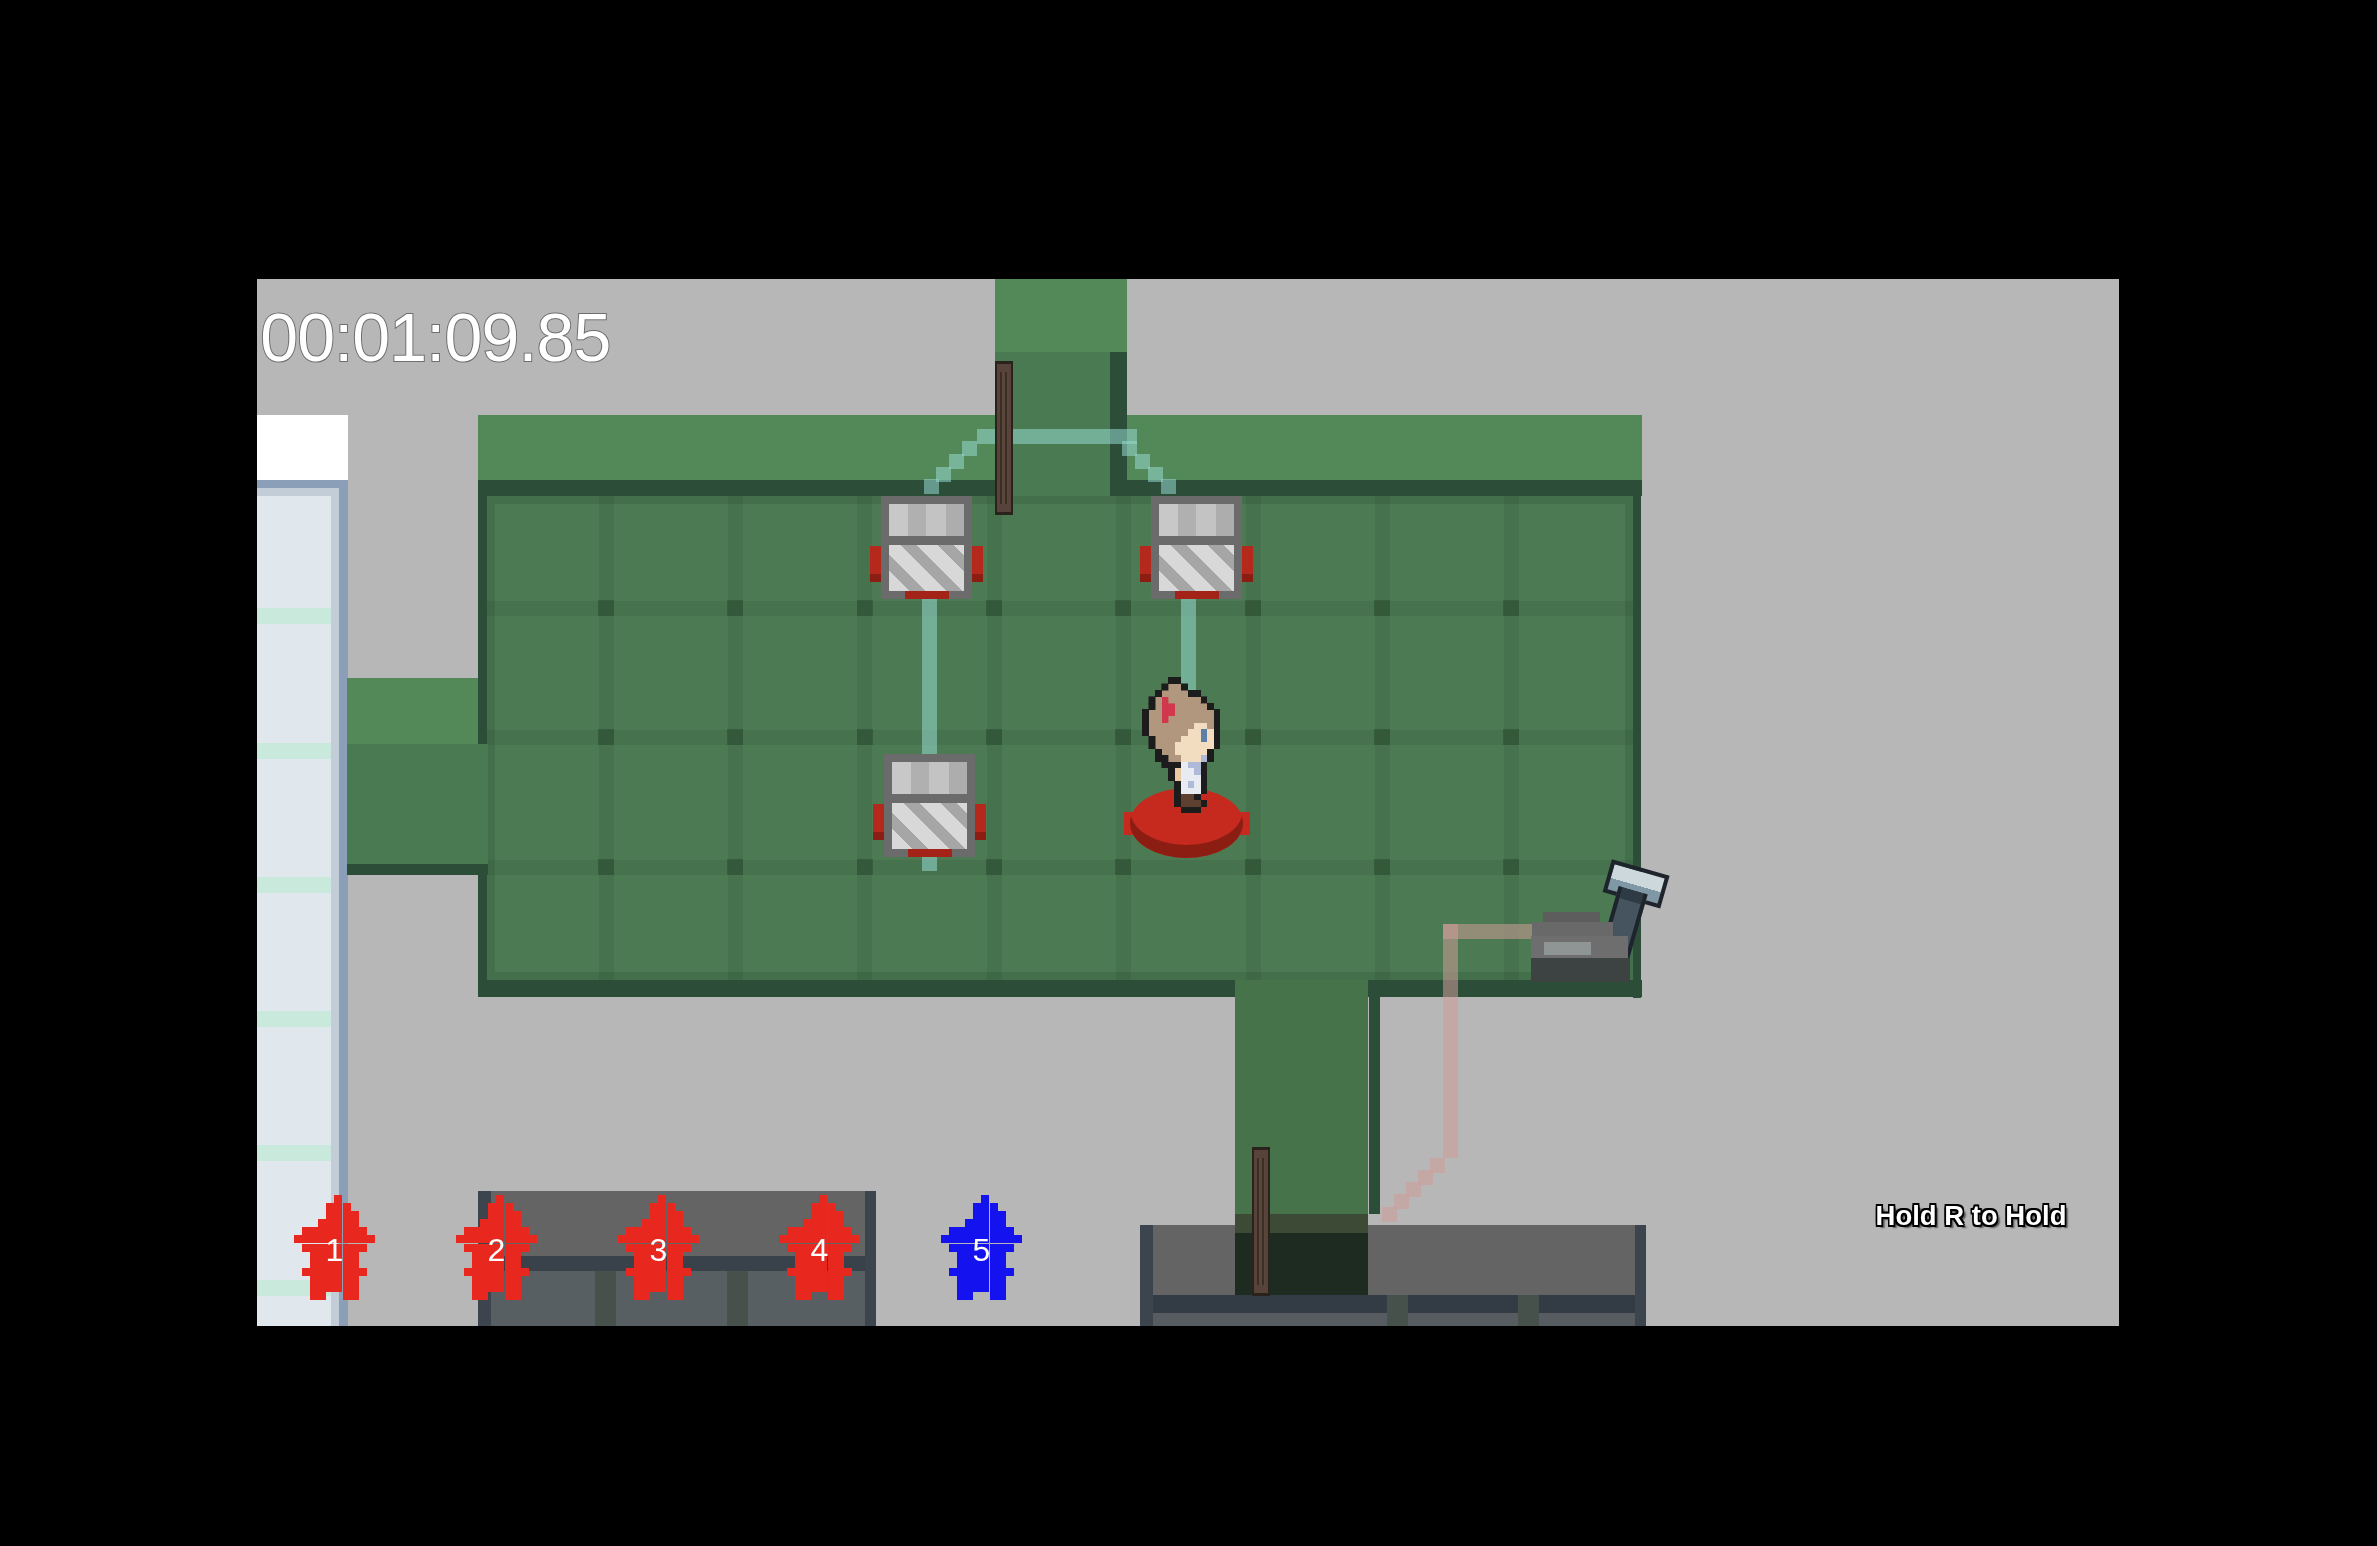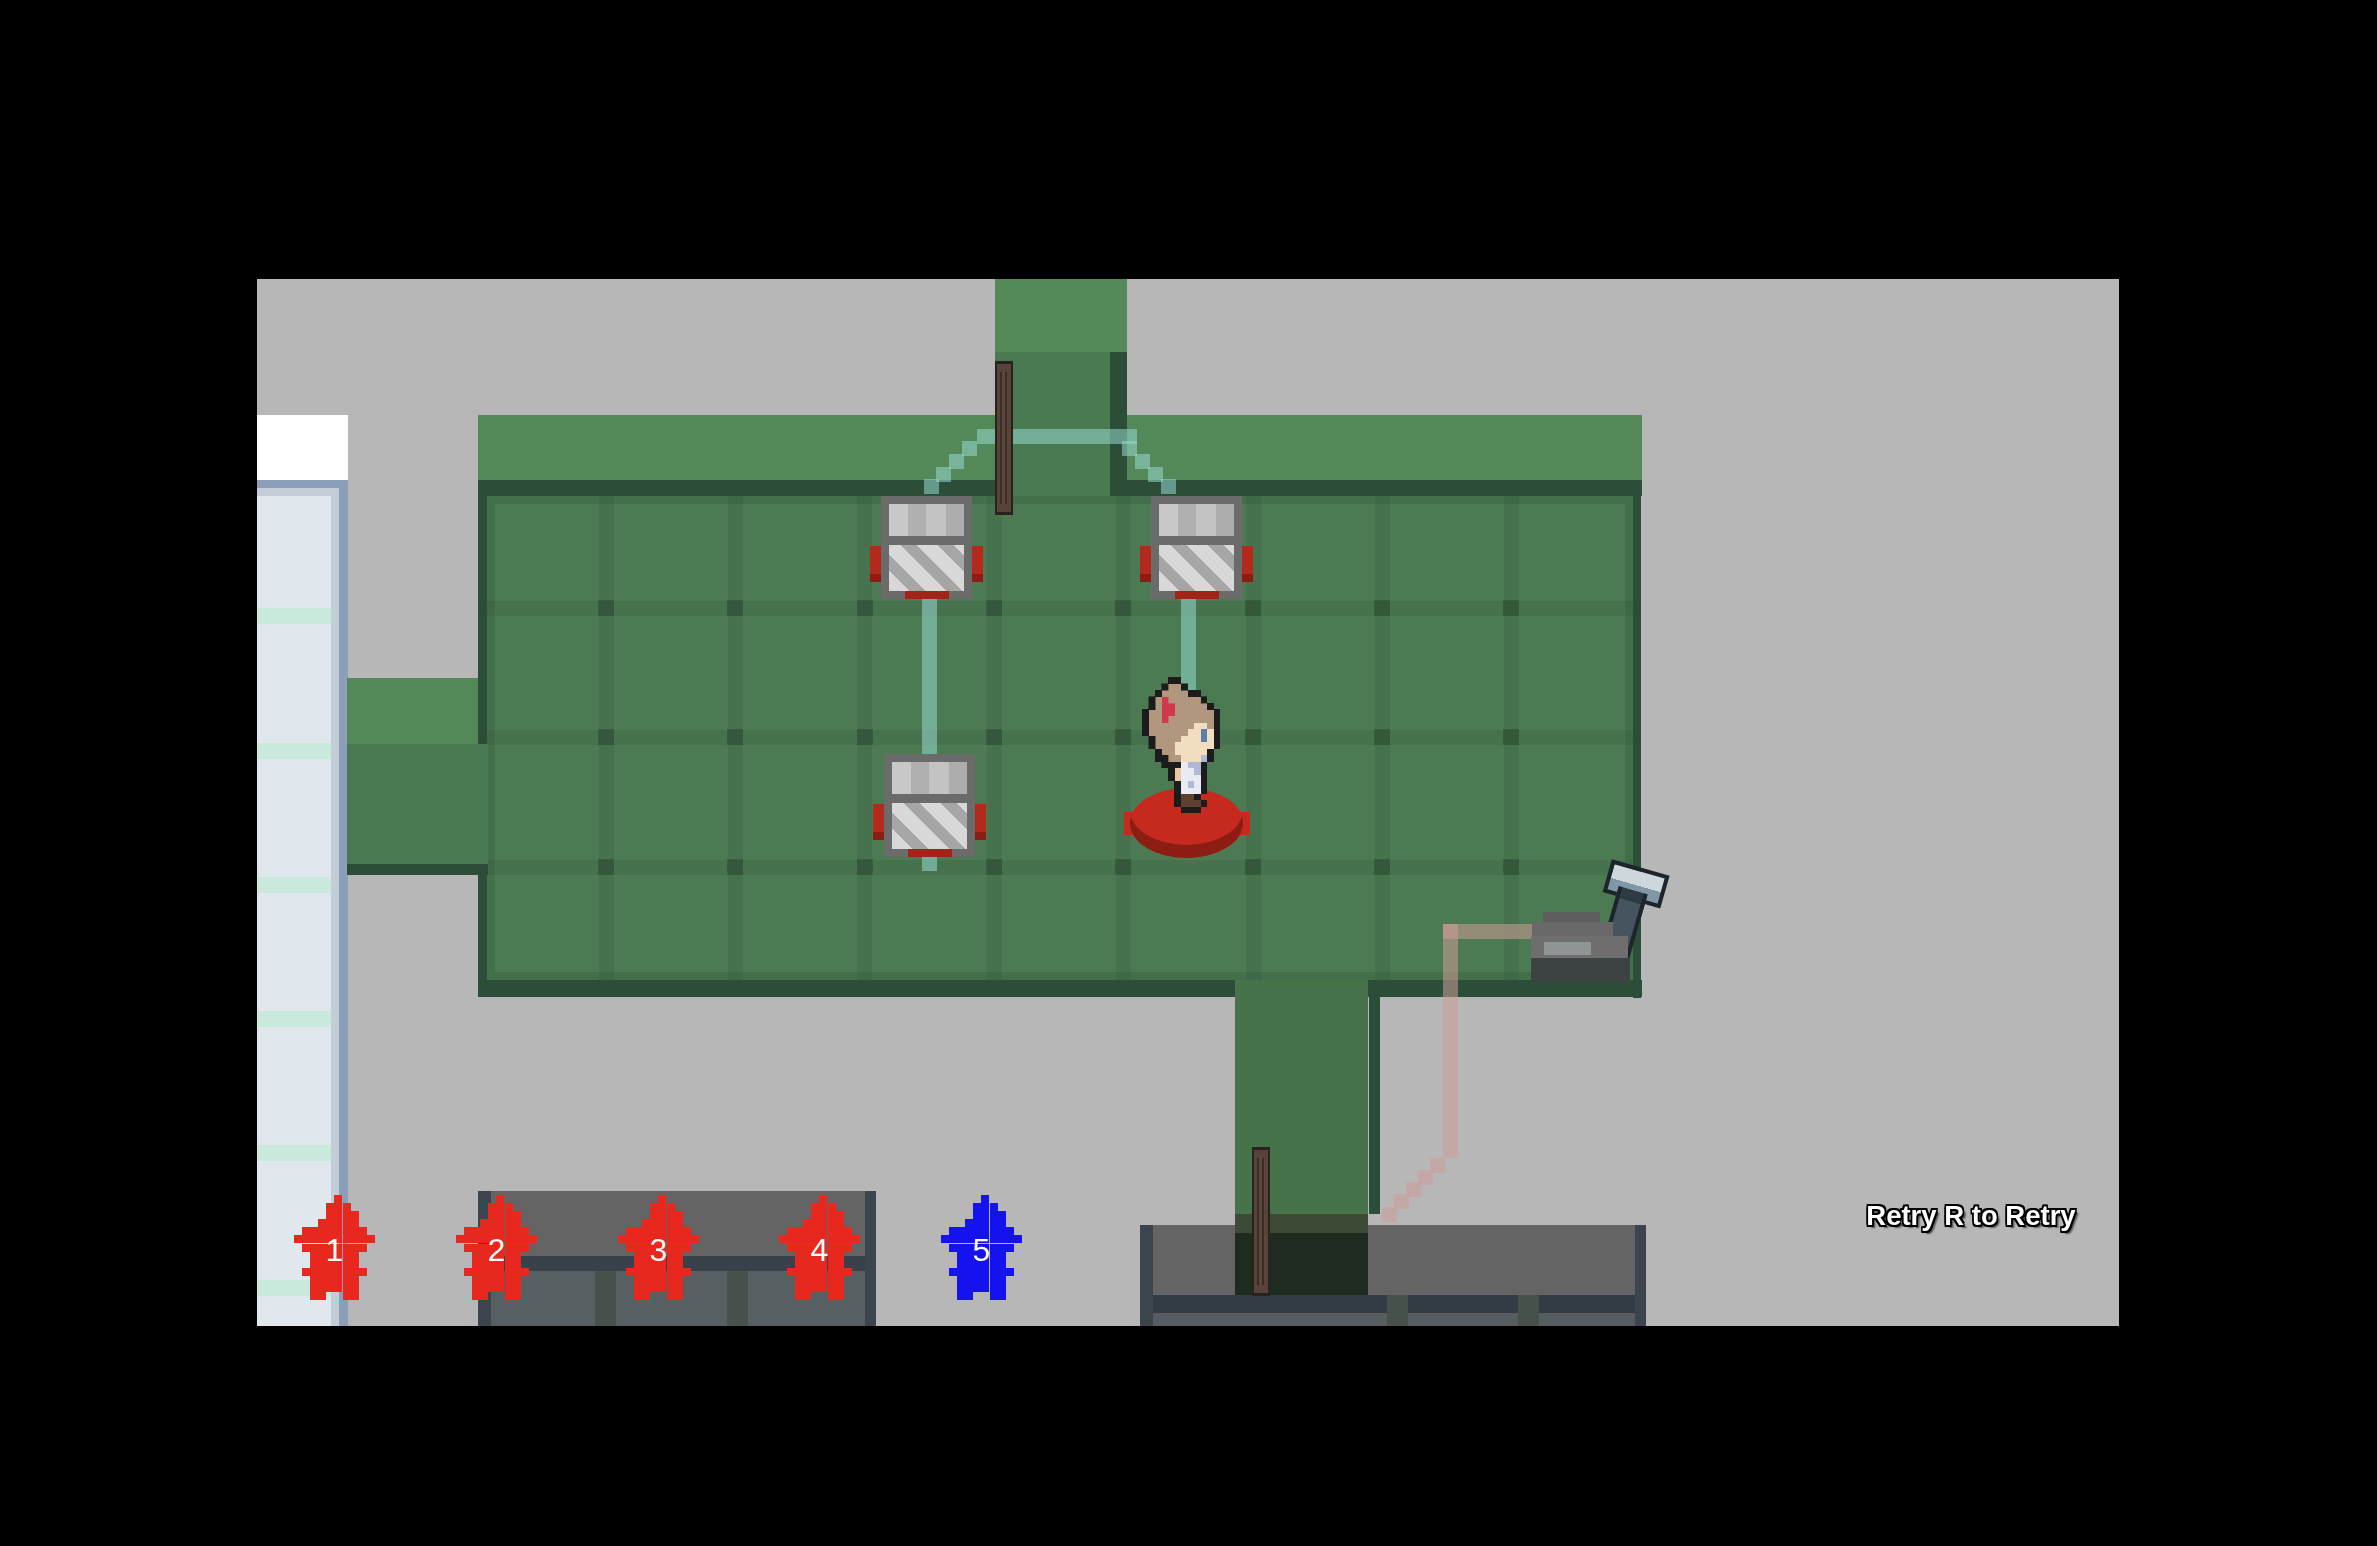--- a/index.html
+++ b/index.html
@@ -262,15 +262,16 @@
   </div>
   <div class="marker" style="left:522px;top:916px;">
     <div class="px" style="width: 8px; height: 8px; box-shadow: rgb(232, 40, 30) 40px 0px 0px 0px, rgb(232, 40, 30) 32px 8px 0px 0px, rgb(232, 40, 30) 40px 8px 0px 0px, rgb(232, 40, 30) 49px 8px 0px 0px, rgb(232, 40, 30) 32px 16px 0px 0px, rgb(232, 40, 30) 40px 16px 0px 0px, rgb(232, 40, 30) 49px 16px 0px 0px, rgb(232, 40, 30) 57px 16px 0px 0px, rgb(232, 40, 30) 24px 24px 0px 0px, rgb(232, 40, 30) 32px 24px 0px 0px, rgb(232, 40, 30) 40px 24px 0px 0px, rgb(232, 40, 30) 49px 24px 0px 0px, rgb(232, 40, 30) 57px 24px 0px 0px, rgb(232, 40, 30) 8px 32px 0px 0px, rgb(232, 40, 30) 16px 32px 0px 0px, rgb(232, 40, 30) 24px 32px 0px 0px, rgb(232, 40, 30) 32px 32px 0px 0px, rgb(232, 40, 30) 40px 32px 0px 0px, rgb(232, 40, 30) 49px 32px 0px 0px, rgb(232, 40, 30) 57px 32px 0px 0px, rgb(232, 40, 30) 65px 32px 0px 0px, rgb(232, 40, 30) 0px 40px 0px 0px, rgb(232, 40, 30) 8px 40px 0px 0px, rgb(232, 40, 30) 16px 40px 0px 0px, rgb(232, 40, 30) 24px 40px 0px 0px, rgb(232, 40, 30) 32px 40px 0px 0px, rgb(232, 40, 30) 40px 40px 0px 0px, rgb(232, 40, 30) 49px 40px 0px 0px, rgb(232, 40, 30) 57px 40px 0px 0px, rgb(232, 40, 30) 65px 40px 0px 0px, rgb(232, 40, 30) 73px 40px 0px 0px, rgb(232, 40, 30) 8px 49px 0px 0px, rgb(232, 40, 30) 16px 49px 0px 0px, rgb(232, 40, 30) 24px 49px 0px 0px, rgb(232, 40, 30) 32px 49px 0px 0px, rgb(232, 40, 30) 40px 49px 0px 0px, rgb(232, 40, 30) 49px 49px 0px 0px, rgb(232, 40, 30) 57px 49px 0px 0px, rgb(232, 40, 30) 65px 49px 0px 0px, rgb(232, 40, 30) 16px 57px 0px 0px, rgb(232, 40, 30) 24px 57px 0px 0px, rgb(232, 40, 30) 32px 57px 0px 0px, rgb(232, 40, 30) 40px 57px 0px 0px, rgb(232, 40, 30) 49px 57px 0px 0px, rgb(232, 40, 30) 57px 57px 0px 0px, rgb(232, 40, 30) 16px 65px 0px 0px, rgb(232, 40, 30) 24px 65px 0px 0px, rgb(232, 40, 30) 32px 65px 0px 0px, rgb(232, 40, 30) 40px 65px 0px 0px, rgb(232, 40, 30) 49px 65px 0px 0px, rgb(232, 40, 30) 57px 65px 0px 0px, rgb(232, 40, 30) 8px 73px 0px 0px, rgb(232, 40, 30) 16px 73px 0px 0px, rgb(232, 40, 30) 24px 73px 0px 0px, rgb(232, 40, 30) 32px 73px 0px 0px, rgb(232, 40, 30) 40px 73px 0px 0px, rgb(232, 40, 30) 49px 73px 0px 0px, rgb(232, 40, 30) 57px 73px 0px 0px, rgb(232, 40, 30) 65px 73px 0px 0px, rgb(232, 40, 30) 16px 81px 0px 0px, rgb(232, 40, 30) 24px 81px 0px 0px, rgb(232, 40, 30) 32px 81px 0px 0px, rgb(232, 40, 30) 40px 81px 0px 0px, rgb(232, 40, 30) 49px 81px 0px 0px, rgb(232, 40, 30) 57px 81px 0px 0px, rgb(232, 40, 30) 16px 89px 0px 0px, rgb(232, 40, 30) 24px 89px 0px 0px, rgb(232, 40, 30) 32px 89px 0px 0px, rgb(232, 40, 30) 40px 89px 0px 0px, rgb(232, 40, 30) 49px 89px 0px 0px, rgb(232, 40, 30) 57px 89px 0px 0px, rgb(232, 40, 30) 16px 97px 0px 0px, rgb(232, 40, 30) 24px 97px 0px 0px, rgb(232, 40, 30) 49px 97px 0px 0px, rgb(232, 40, 30) 57px 97px 0px 0px;"></div>
     <div class="num">4</div>
   </div>
   <div class="marker" style="left:684px;top:916px;">
     <div class="px" style="width: 8px; height: 8px; box-shadow: rgb(20, 18, 238) 40px 0px 0px 0px, rgb(20, 18, 238) 32px 8px 0px 0px, rgb(20, 18, 238) 40px 8px 0px 0px, rgb(20, 18, 238) 49px 8px 0px 0px, rgb(20, 18, 238) 32px 16px 0px 0px, rgb(20, 18, 238) 40px 16px 0px 0px, rgb(20, 18, 238) 49px 16px 0px 0px, rgb(20, 18, 238) 57px 16px 0px 0px, rgb(20, 18, 238) 24px 24px 0px 0px, rgb(20, 18, 238) 32px 24px 0px 0px, rgb(20, 18, 238) 40px 24px 0px 0px, rgb(20, 18, 238) 49px 24px 0px 0px, rgb(20, 18, 238) 57px 24px 0px 0px, rgb(20, 18, 238) 8px 32px 0px 0px, rgb(20, 18, 238) 16px 32px 0px 0px, rgb(20, 18, 238) 24px 32px 0px 0px, rgb(20, 18, 238) 32px 32px 0px 0px, rgb(20, 18, 238) 40px 32px 0px 0px, rgb(20, 18, 238) 49px 32px 0px 0px, rgb(20, 18, 238) 57px 32px 0px 0px, rgb(20, 18, 238) 65px 32px 0px 0px, rgb(20, 18, 238) 0px 40px 0px 0px, rgb(20, 18, 238) 8px 40px 0px 0px, rgb(20, 18, 238) 16px 40px 0px 0px, rgb(20, 18, 238) 24px 40px 0px 0px, rgb(20, 18, 238) 32px 40px 0px 0px, rgb(20, 18, 238) 40px 40px 0px 0px, rgb(20, 18, 238) 49px 40px 0px 0px, rgb(20, 18, 238) 57px 40px 0px 0px, rgb(20, 18, 238) 65px 40px 0px 0px, rgb(20, 18, 238) 73px 40px 0px 0px, rgb(20, 18, 238) 8px 49px 0px 0px, rgb(20, 18, 238) 16px 49px 0px 0px, rgb(20, 18, 238) 24px 49px 0px 0px, rgb(20, 18, 238) 32px 49px 0px 0px, rgb(20, 18, 238) 40px 49px 0px 0px, rgb(20, 18, 238) 49px 49px 0px 0px, rgb(20, 18, 238) 57px 49px 0px 0px, rgb(20, 18, 238) 65px 49px 0px 0px, rgb(20, 18, 238) 16px 57px 0px 0px, rgb(20, 18, 238) 24px 57px 0px 0px, rgb(20, 18, 238) 32px 57px 0px 0px, rgb(20, 18, 238) 40px 57px 0px 0px, rgb(20, 18, 238) 49px 57px 0px 0px, rgb(20, 18, 238) 57px 57px 0px 0px, rgb(20, 18, 238) 16px 65px 0px 0px, rgb(20, 18, 238) 24px 65px 0px 0px, rgb(20, 18, 238) 32px 65px 0px 0px, rgb(20, 18, 238) 40px 65px 0px 0px, rgb(20, 18, 238) 49px 65px 0px 0px, rgb(20, 18, 238) 57px 65px 0px 0px, rgb(20, 18, 238) 8px 73px 0px 0px, rgb(20, 18, 238) 16px 73px 0px 0px, rgb(20, 18, 238) 24px 73px 0px 0px, rgb(20, 18, 238) 32px 73px 0px 0px, rgb(20, 18, 238) 40px 73px 0px 0px, rgb(20, 18, 238) 49px 73px 0px 0px, rgb(20, 18, 238) 57px 73px 0px 0px, rgb(20, 18, 238) 65px 73px 0px 0px, rgb(20, 18, 238) 16px 81px 0px 0px, rgb(20, 18, 238) 24px 81px 0px 0px, rgb(20, 18, 238) 32px 81px 0px 0px, rgb(20, 18, 238) 40px 81px 0px 0px, rgb(20, 18, 238) 49px 81px 0px 0px, rgb(20, 18, 238) 57px 81px 0px 0px, rgb(20, 18, 238) 16px 89px 0px 0px, rgb(20, 18, 238) 24px 89px 0px 0px, rgb(20, 18, 238) 32px 89px 0px 0px, rgb(20, 18, 238) 40px 89px 0px 0px, rgb(20, 18, 238) 49px 89px 0px 0px, rgb(20, 18, 238) 57px 89px 0px 0px, rgb(20, 18, 238) 16px 97px 0px 0px, rgb(20, 18, 238) 24px 97px 0px 0px, rgb(20, 18, 238) 49px 97px 0px 0px, rgb(20, 18, 238) 57px 97px 0px 0px;"></div>
     <div class="num">5</div>
   </div>
 
-  <div id="retry">Retry R to Retry</div>
+  <div id="timer">00:01:09.85</div>
+  <div id="retry">Hold R to Hold</div>
 </div>
 
 
 </body></html>

